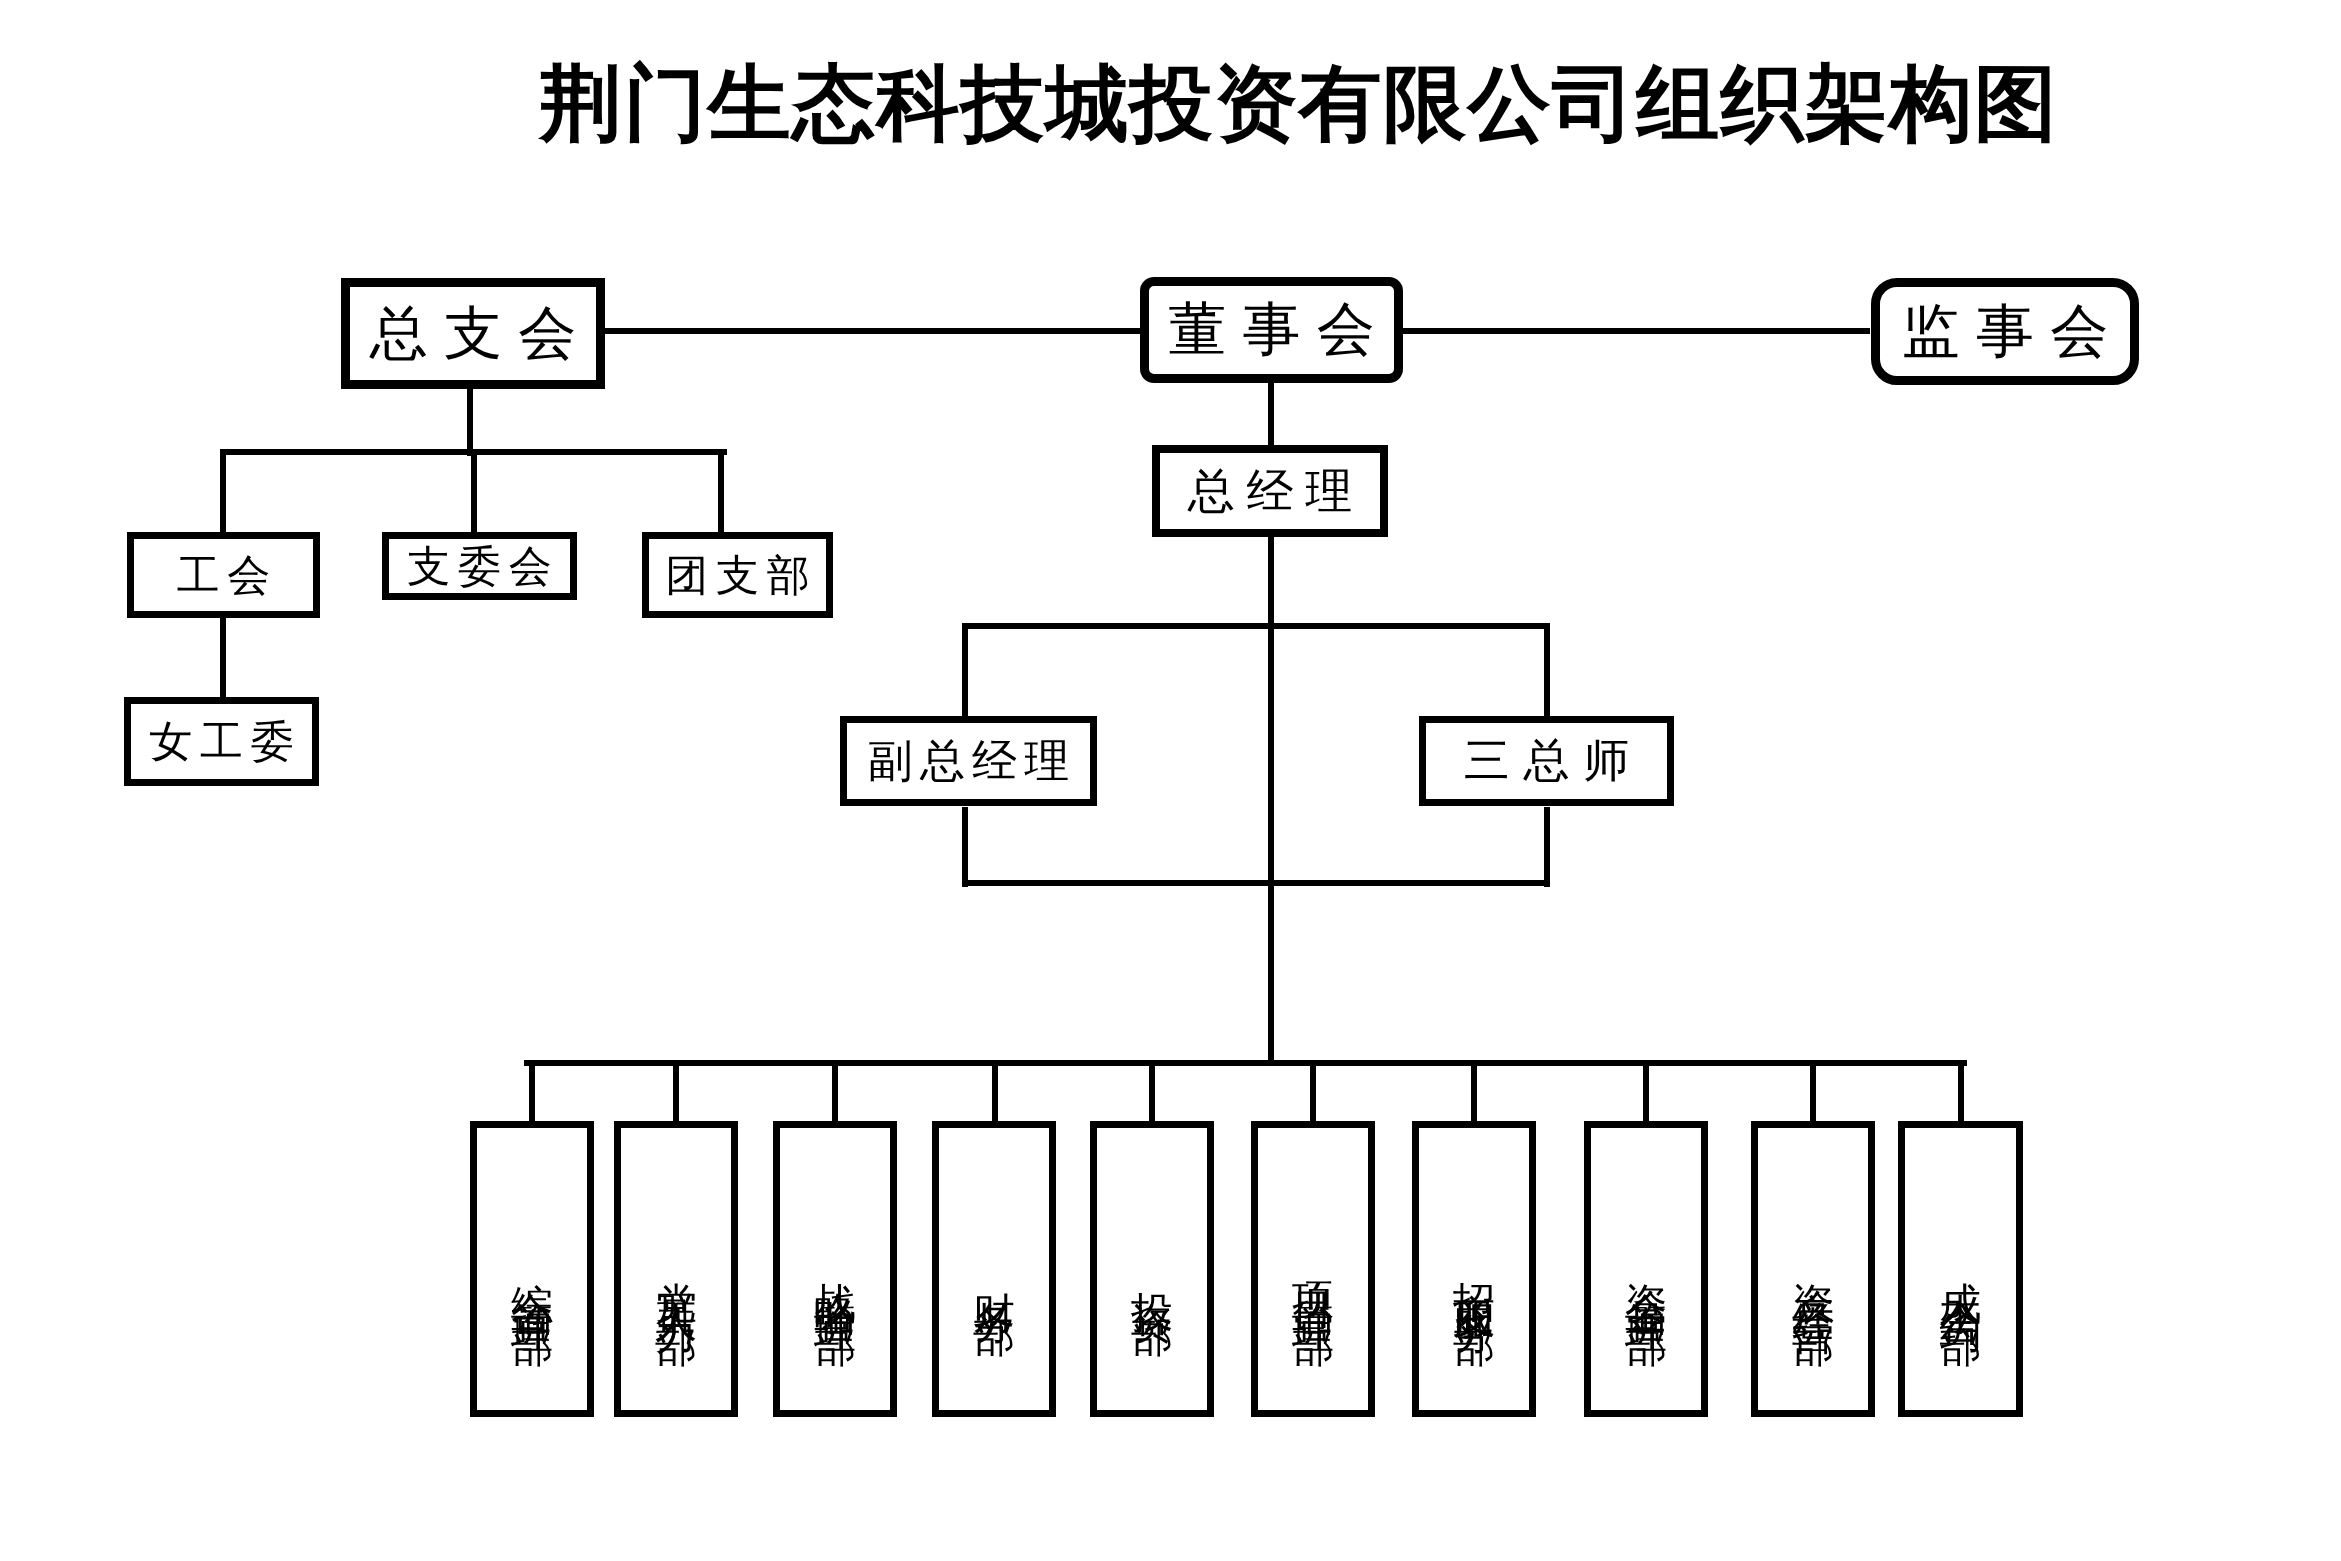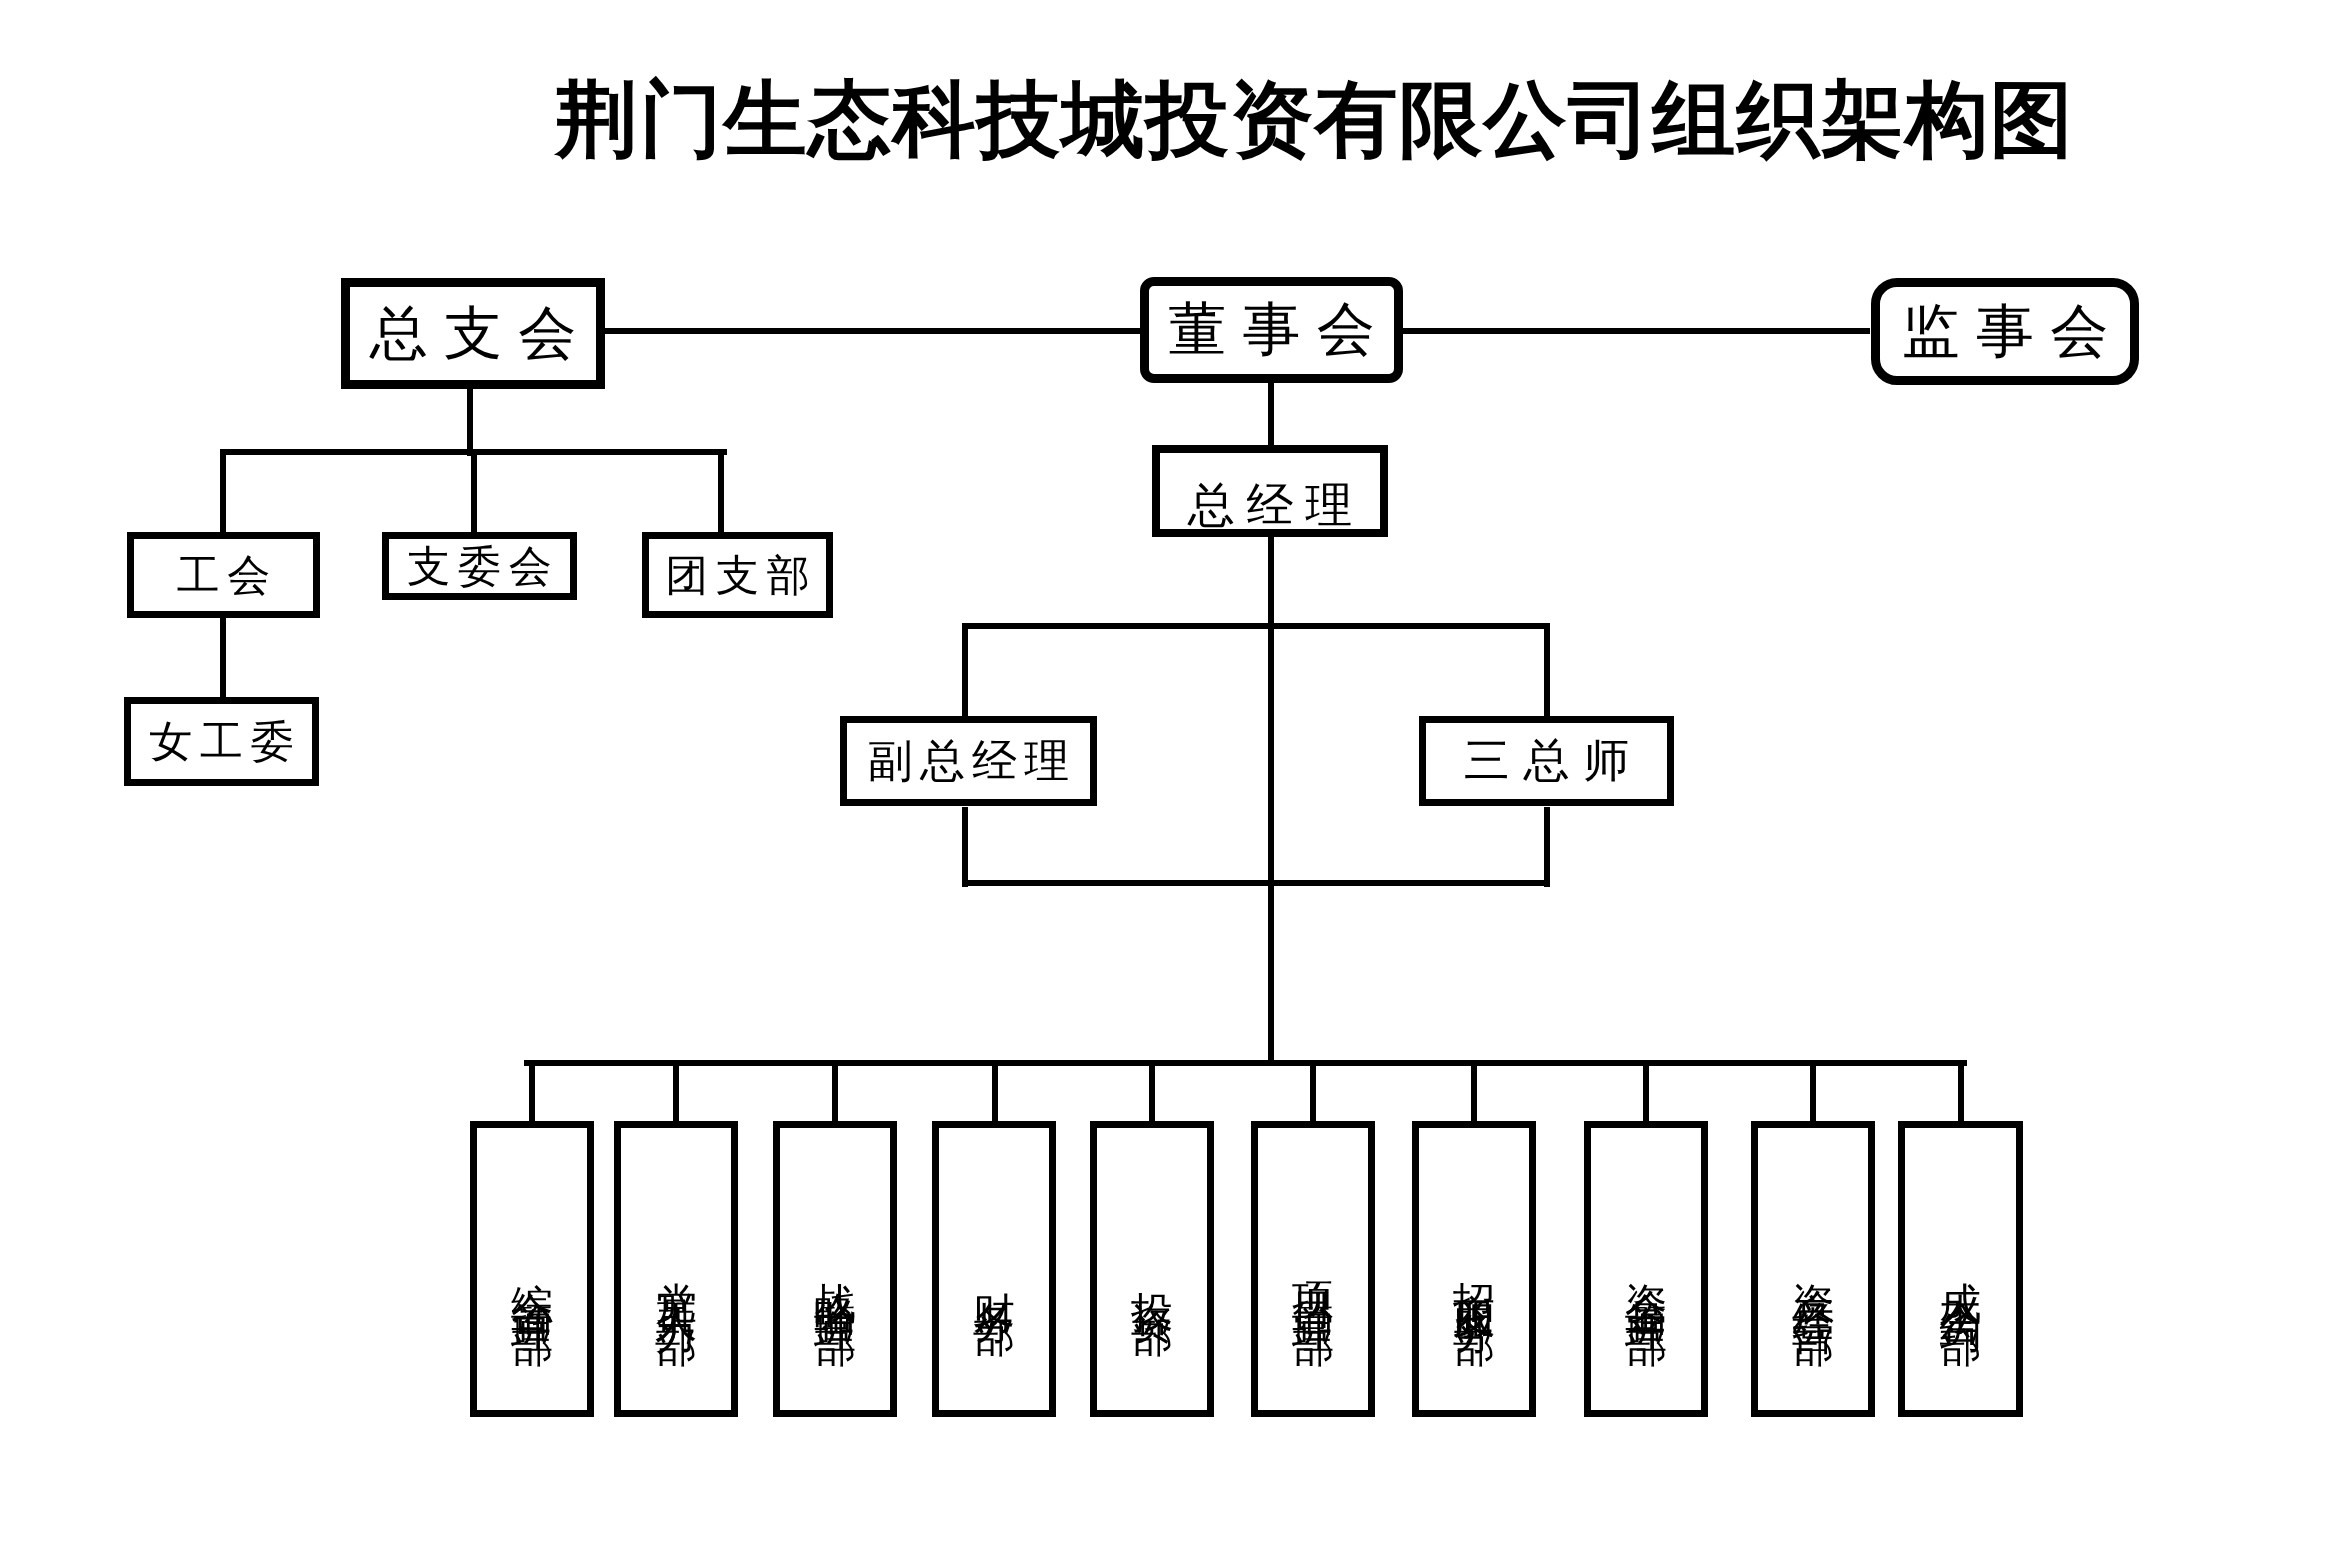--- a/index.html
+++ b/index.html
@@ -7,21 +7,21 @@
   .canvas {
     position:relative;
     width:2342px; height:1561px;
     background:var(--paper);
     font-family:"Liberation Serif","DejaVu Serif",serif;
     color:var(--ink);
     overflow:hidden;
   }
   .title {
     position:absolute; left:539px; top:49px; width:1502px;
-    margin:16px; text-align:center;
+    margin:0; text-align:center;
     font-size:83px; font-weight:700; letter-spacing:1.4px;
     white-space:nowrap;
   }
   .box {
     position:absolute; box-sizing:border-box;
     background:var(--paper); border:8.3px solid var(--ink);
     display:flex; align-items:center; justify-content:center;
   }
   .box .label { white-space:nowrap; line-height:1; }
 
@@ -81,21 +81,21 @@
   <div class="box lvl2" style="left:626px; top:532px; width:191px; height:86px;margin-left:16px;">
     <span class="label">团支部</span>
   </div>
 
   <div class="vl" style="left:220px; top:617px; height:80px;"></div>
   <div class="box lvl2" style="left:124px; top:697px; width:195px; height:89px;">
     <span class="label">女工委</span>
   </div>
 
   <div class="vl" style="left:1268px; top:381px; height:67px;"></div>
-  <div class="box gm" style="left:1152px; top:445px; width:236px; height:92px;align-items:flex-end;">
+  <div class="box gm" style="left:1152px; top:445px; width:236px; height:92px;">
     <span class="label">总经理</span>
   </div>
 
   <div class="vl" style="left:1268px; top:536px; height:526px;"></div>
 
   <div class="hl" style="left:962px; top:623px;  width:588px;"></div>
   <div class="vl" style="left:962px; top:627px;  height:89px;"></div>
   <div class="vl" style="left:1544px; top:627px;  height:89px;"></div>
   <div class="box mid" style="left:840px; top:716px; width:257px; height:90px;">
     <span class="label">副总经理</span>

